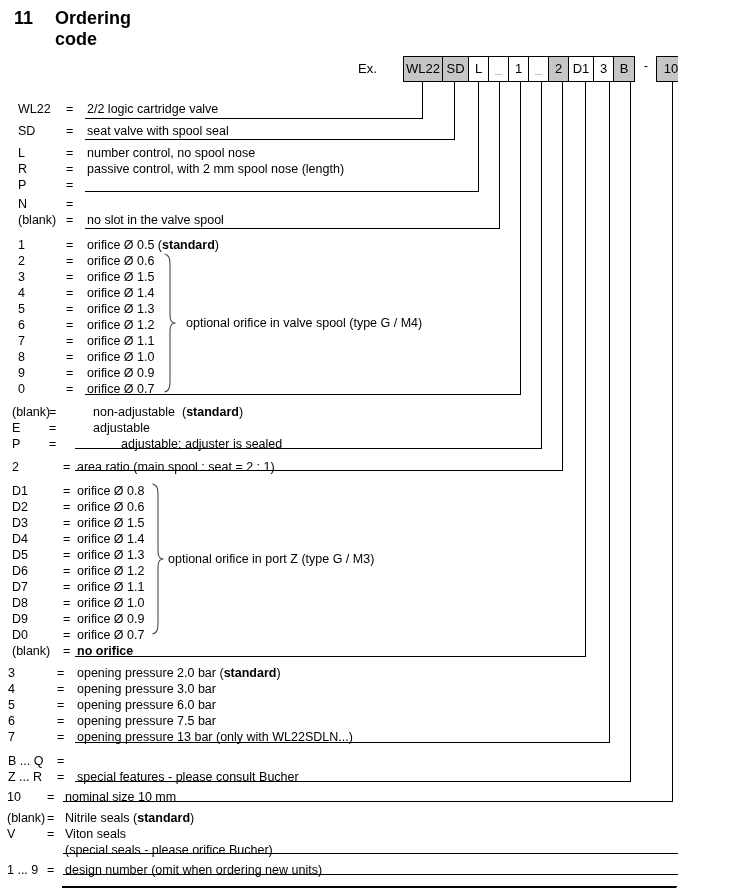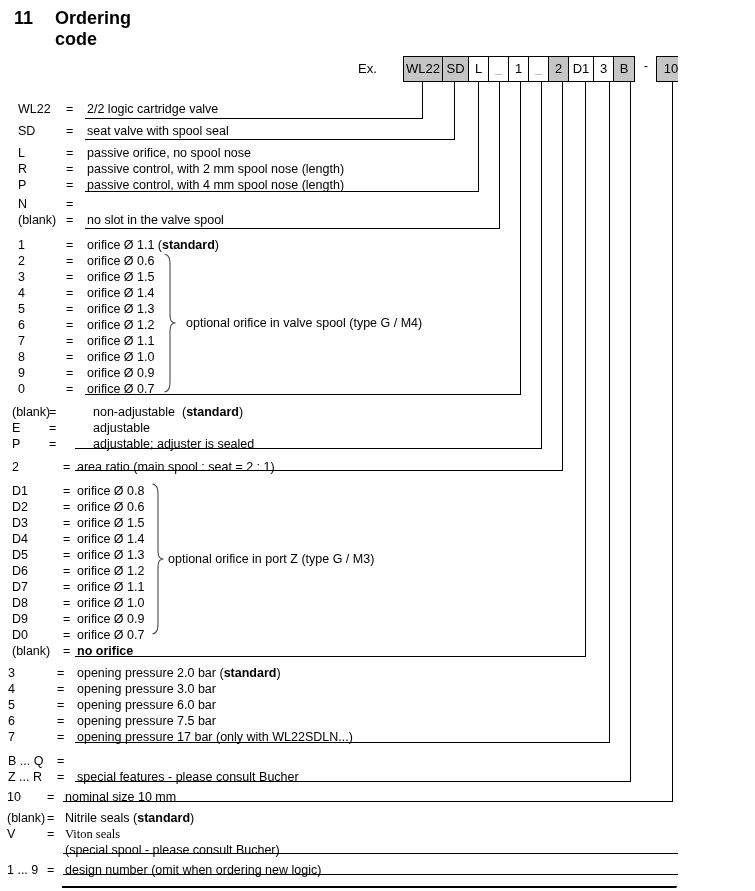--- a/index.html
+++ b/index.html
@@ -73,49 +73,48 @@
       <div class="crow" style="top: 123px;">
         <span style="left: 18px;">SD</span>
         <span style="left: 66px;">=</span>
         <span style="left: 87px;"><span style="position: static;">seat valve with spool seal</span></span>
       </div>
       <div class="hline" style="left: 85px; top: 139px; width: 370px;"></div>
       <div class="vline" style="left: 454px; top: 82px; height: 58px;"></div>
       <div class="crow" style="top: 145px;">
         <span style="left: 18px;">L</span>
         <span style="left: 66px;">=</span>
-        <span style="left: 87px;"><span style="position: static;">passive orifice, no spool nose</span></span>
+        <span style="left: 87px;"><span style="position: static;">number control, no spool nose</span></span>
       </div>
       <div class="crow" style="top: 161px;">
         <span style="left: 18px;">R</span>
         <span style="left: 66px;">=</span>
         <span style="left: 87px;"><span style="position: static;">passive control, with 2 mm spool nose (length)</span></span>
       </div>
       <div class="crow" style="top: 177px;">
         <span style="left: 18px;">P</span>
         <span style="left: 66px;">=</span>
-        <span style="left: 87px;"><span style="position: static;">passive control, with 4 mm spool nose (length)</span></span>
       </div>
       <div class="hline" style="left: 85px; top: 191px; width: 394px;"></div>
       <div class="vline" style="left: 478px; top: 82px; height: 110px;"></div>
       <div class="crow" style="top: 196px;">
         <span style="left: 18px;">N</span>
         <span style="left: 66px;">=</span>
       </div>
       <div class="crow" style="top: 212px;">
         <span style="left: 18px;">(blank)</span>
         <span style="left: 66px;">=</span>
         <span style="left: 87px;"><span style="position: static;">no slot in the valve spool</span></span>
       </div>
       <div class="hline" style="left: 85px; top: 228px; width: 415px;"></div>
       <div class="vline" style="left: 499px; top: 82px; height: 147px;"></div>
       <div class="crow" style="top: 237px;">
         <span style="left: 18px;">1</span>
         <span style="left: 66px;">=</span>
-        <span style="left: 87px;"><span style="position: static;">orifice Ø 1.1 (</span><span class="bold" style="position: static;">standard</span><span style="position: static;">)</span></span>
+        <span style="left: 87px;"><span style="position: static;">orifice Ø 0.5 (</span><span class="bold" style="position: static;">standard</span><span style="position: static;">)</span></span>
       </div>
       <div class="crow" style="top: 253px;">
         <span style="left: 18px;">2</span>
         <span style="left: 66px;">=</span>
         <span style="left: 87px;"><span style="position: static;">orifice Ø 0.6</span></span>
       </div>
       <div class="crow" style="top: 269px;">
         <span style="left: 18px;">3</span>
         <span style="left: 66px;">=</span>
         <span style="left: 87px;"><span style="position: static;">orifice Ø 1.5</span></span>
@@ -167,21 +166,21 @@
         <span style="left: 93px;"><span style="position: static; margin-top: 24px;">non-adjustable  (</span><span class="bold" style="position: static;">standard</span><span style="position: static;">)</span></span>
       </div>
       <div class="crow" style="top: 420px;">
         <span style="left: 12px;">E</span>
         <span style="left: 49px;">=</span>
         <span style="left: 93px;"><span style="position: static;">adjustable</span></span>
       </div>
       <div class="crow" style="top: 436px;">
         <span style="left: 12px;">P</span>
         <span style="left: 49px;">=</span>
-        <span style="left: 93px;"><span style="position: static;">adjustable; adjuster is sealed</span></span>
+        <span style="left: 93px;"><span style="position: static; margin-left: 28px;">adjustable; adjuster is sealed</span></span>
       </div>
       <div class="hline" style="left: 75px; top: 448px; width: 467px;"></div>
       <div class="vline" style="left: 541px; top: 82px; height: 367px;"></div>
       <div class="crow" style="top: 459px;">
         <span style="left: 12px;">2</span>
         <span style="left: 63px;">=</span>
         <span style="left: 77px;"><span style="position: static;">area ratio (main spool : seat = 2 : 1)</span></span>
       </div>
       <div class="hline" style="left: 75px; top: 470px; width: 488px;"></div>
       <div class="vline" style="left: 562px; top: 82px; height: 389px;"></div>
@@ -262,21 +261,21 @@
         <span style="left: 77px;"><span style="position: static;">opening pressure 6.0 bar</span></span>
       </div>
       <div class="crow" style="top: 713px;">
         <span style="left: 8px;">6</span>
         <span style="left: 57px;">=</span>
         <span style="left: 77px;"><span style="position: static;">opening pressure 7.5 bar</span></span>
       </div>
       <div class="crow" style="top: 729px;">
         <span style="left: 8px;">7</span>
         <span style="left: 57px;">=</span>
-        <span style="left: 77px;"><span style="position: static;">opening pressure 17 bar (only with WL22SDLN...)</span></span>
+        <span style="left: 77px;"><span style="position: static;">opening pressure 13 bar (only with WL22SDLN...)</span></span>
       </div>
       <div class="hline" style="left: 75px; top: 742px; width: 535px;"></div>
       <div class="vline" style="left: 609px; top: 82px; height: 661px;"></div>
       <div class="crow" style="top: 753px;">
         <span style="left: 8px;">B ... Q</span>
         <span style="left: 57px;">=</span>
       </div>
       <div class="crow" style="top: 769px;">
         <span style="left: 8px;">Z ... R</span>
         <span style="left: 57px;">=</span>
@@ -292,30 +291,30 @@
       <div class="hline" style="left: 63px; top: 801px; width: 610px;"></div>
       <div class="vline" style="left: 672px; top: 82px; height: 720px;"></div>
       <div class="crow" style="top: 810px;">
         <span style="left: 7px;">(blank)</span>
         <span style="left: 47px;">=</span>
         <span style="left: 65px;"><span style="position: static;">Nitrile seals (</span><span class="bold" style="position: static;">standard</span><span style="position: static;">)</span></span>
       </div>
       <div class="crow" style="top: 826px;">
         <span style="left: 7px;">V</span>
         <span style="left: 47px;">=</span>
-        <span style="left: 65px;"><span style="position: static; font-family: Liberation Serif, serif;">Viton seals</span></span>
+        <span style="left: 65px;"><span style="position: static;">Viton seals</span></span>
       </div>
       <div class="crow" style="top: 842px;">
-        <span style="left: 65px;"><span style="position: static;">(special spool - please consult Bucher)</span></span>
+        <span style="left: 65px;"><span style="position: static;">(special seals - please orifice Bucher)</span></span>
       </div>
       <div class="hline" style="left: 63px; top: 853px; width: 634px;"></div>
       <div class="vline" style="left: 696px; top: 82px; height: 772px;"></div>
       <div class="crow" style="top: 862px;">
         <span style="left: 7px;">1 ... 9</span>
         <span style="left: 47px;">=</span>
-        <span style="left: 65px;"><span style="position: static;">design number (omit when ordering new logic)</span></span>
+        <span style="left: 65px;"><span style="position: static;">design number (omit when ordering new units)</span></span>
       </div>
       <div class="hline" style="left: 63px; top: 874px; width: 680px;"></div>
       <div class="vline" style="left: 742px; top: 82px; height: 793px;"></div>
     </div>
 
   <div id="footer-rule"></div>
 </div>
 
 </body></html>

